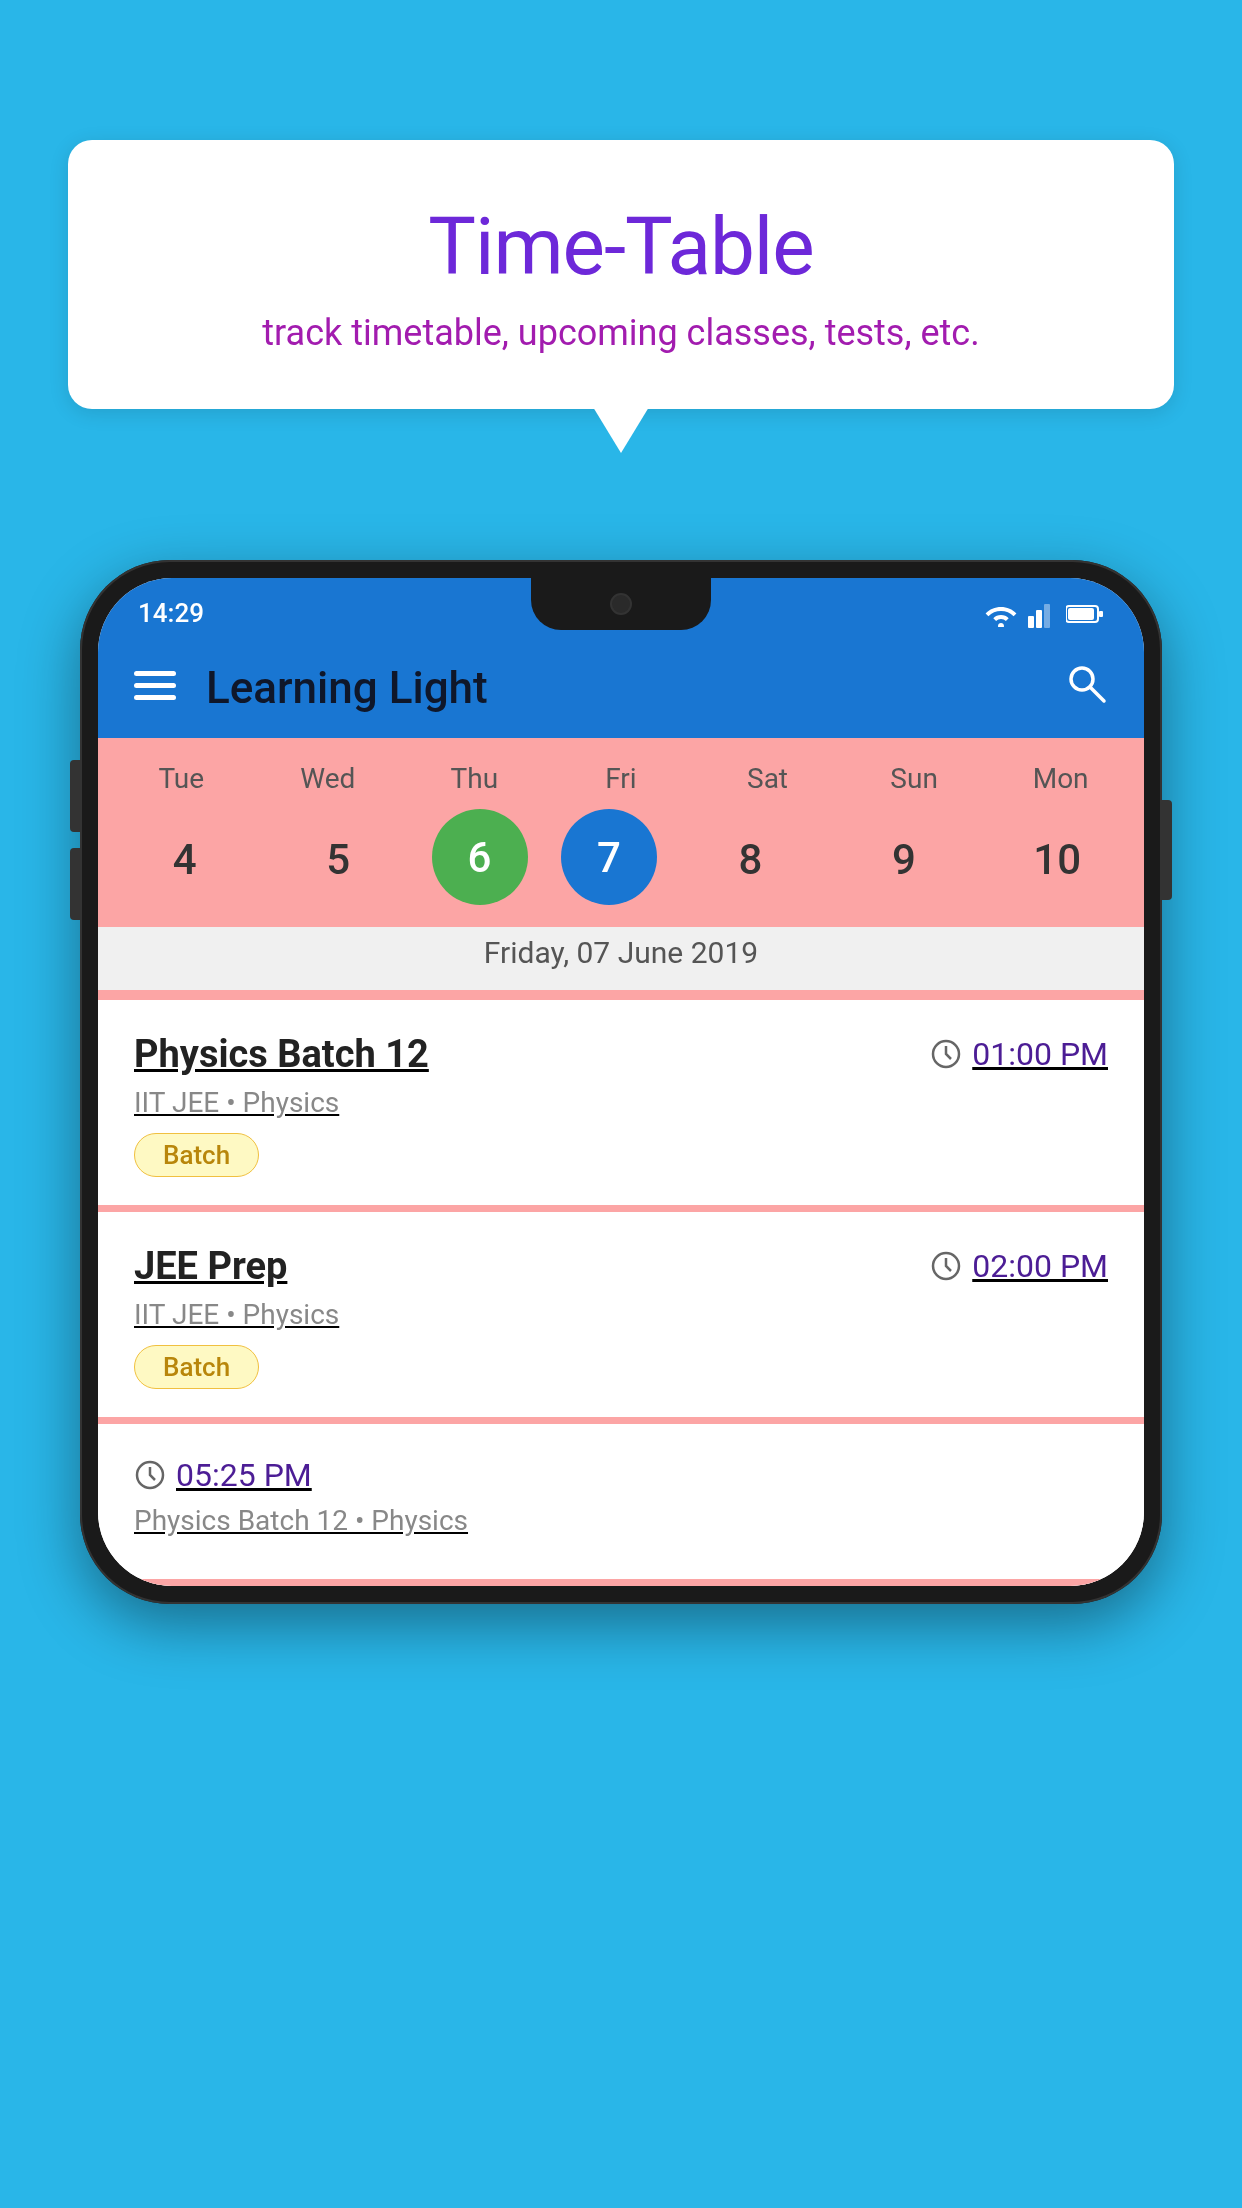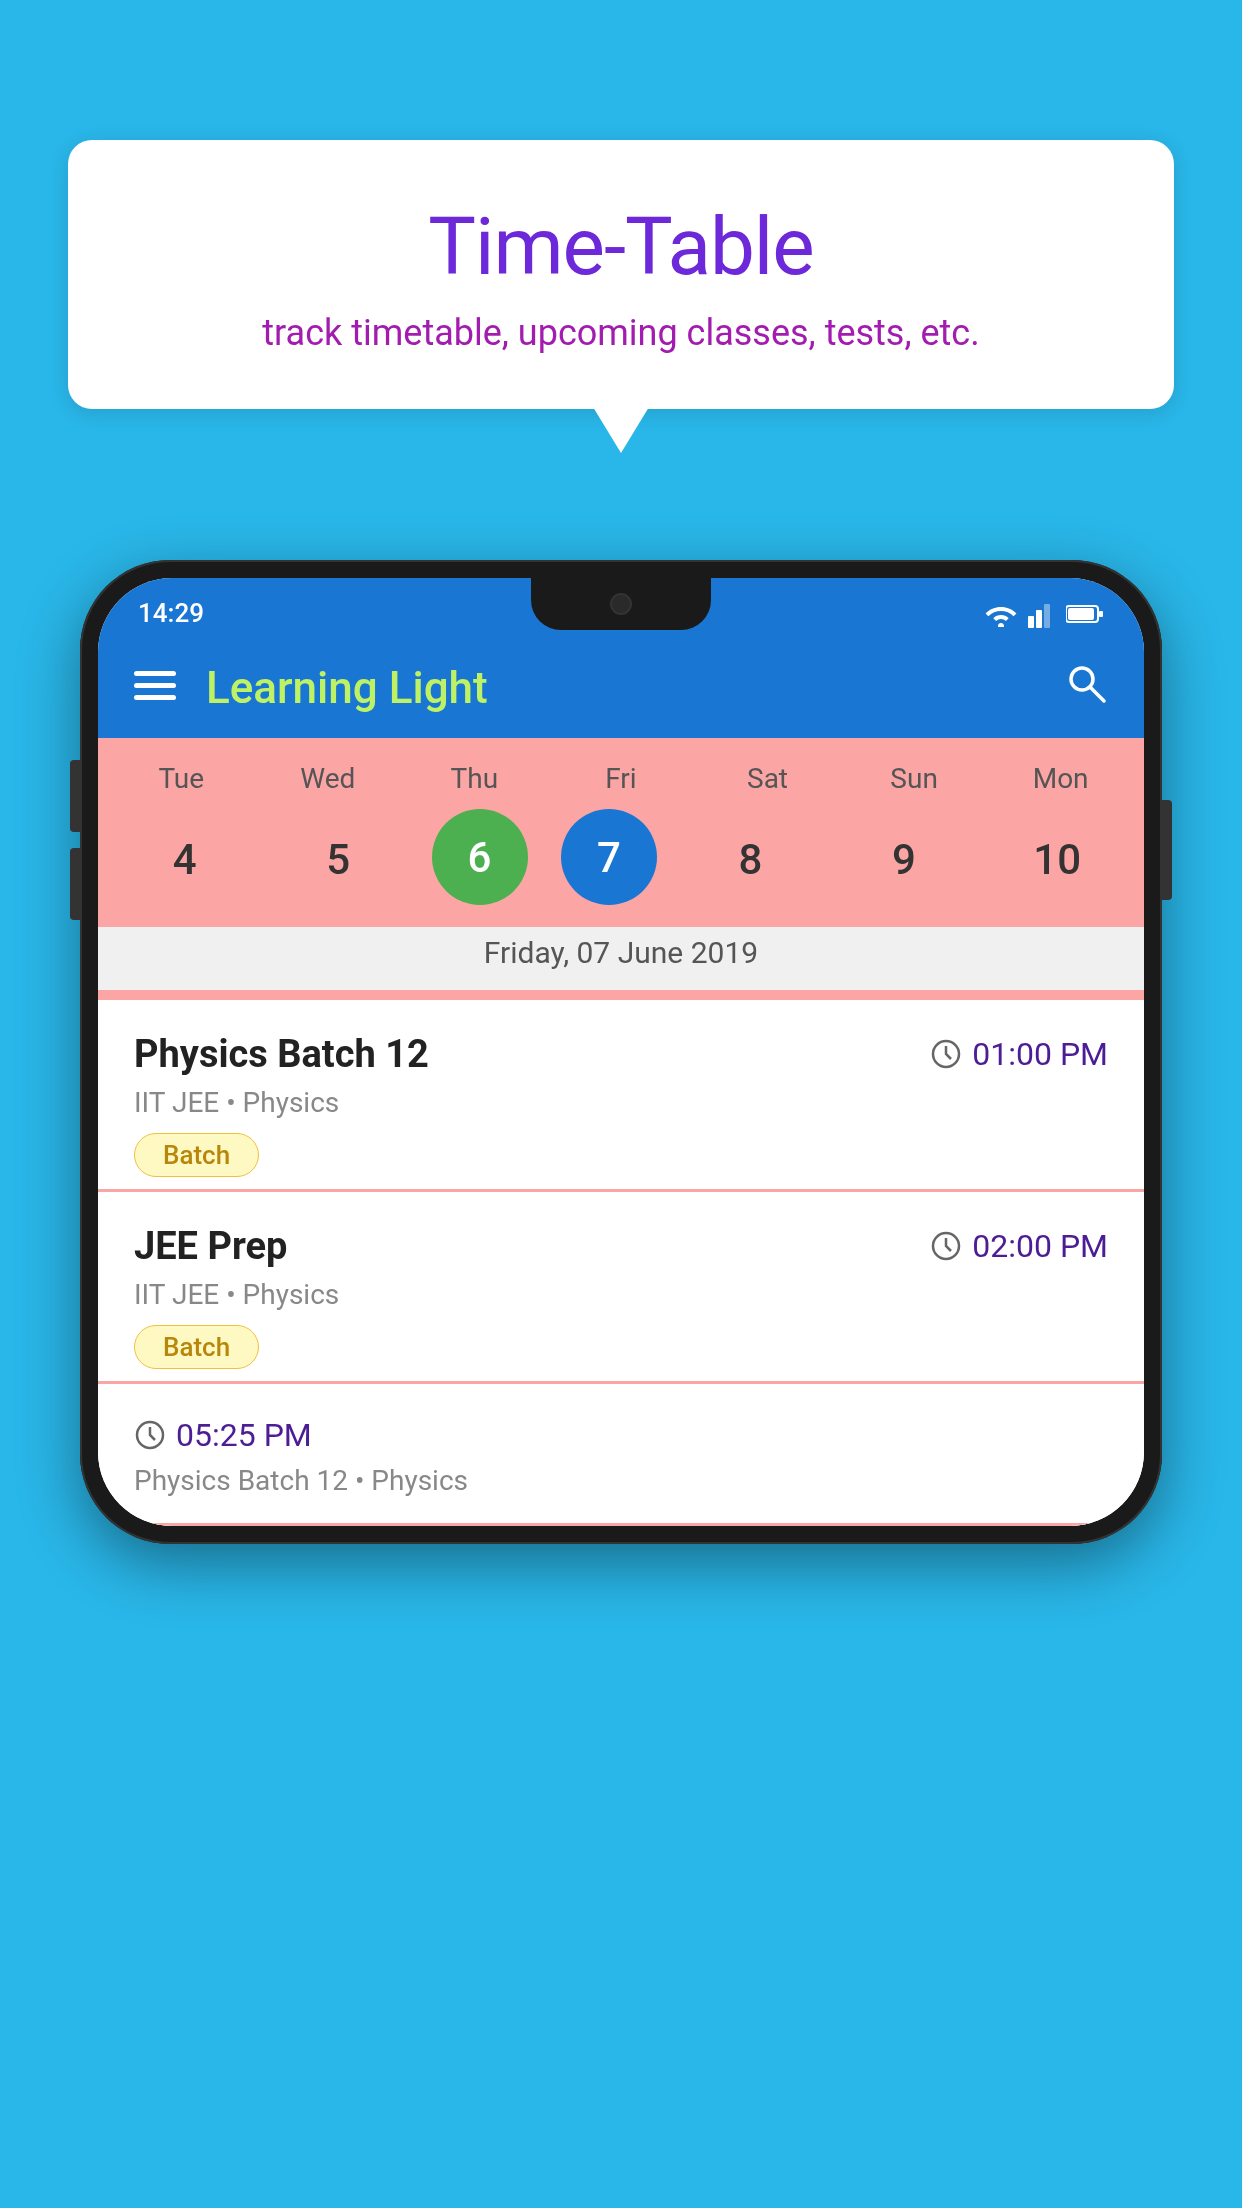--- a/index.html
+++ b/index.html
@@ -140,21 +140,21 @@
     }
 
     .hamburger-icon {
       color: #fff;
       font-size: 40px;
       line-height: 1;
       margin-right: 30px;
     }
 
     .app-title {
-      color: #bef264;
+      color: #0f172a;
       font-size: 44px;
       font-weight: 500;
       flex: 1;
     }
 
     .search-icon-btn {
       color: #fff;
       font-size: 40px;
     }
 
@@ -221,22 +221,23 @@
       padding: 8px 0 20px;
       background: #f0f0f0;
     }
 
     
     .schedule-list {
       background: #fff;
     }
 
     .schedule-item {
-      padding: 32px 36px 12px;
-      border-bottom: 3px solid #fca5a5;
+      padding: 32px 36px 28px;
+      border-bottom: 7px solid #fca5a5;
+      text-decoration: underline;
     }
 
     .schedule-row1 {
       display: flex;
       justify-content: space-between;
       align-items: center;
       margin-bottom: 10px;
     }
 
     .schedule-name {

